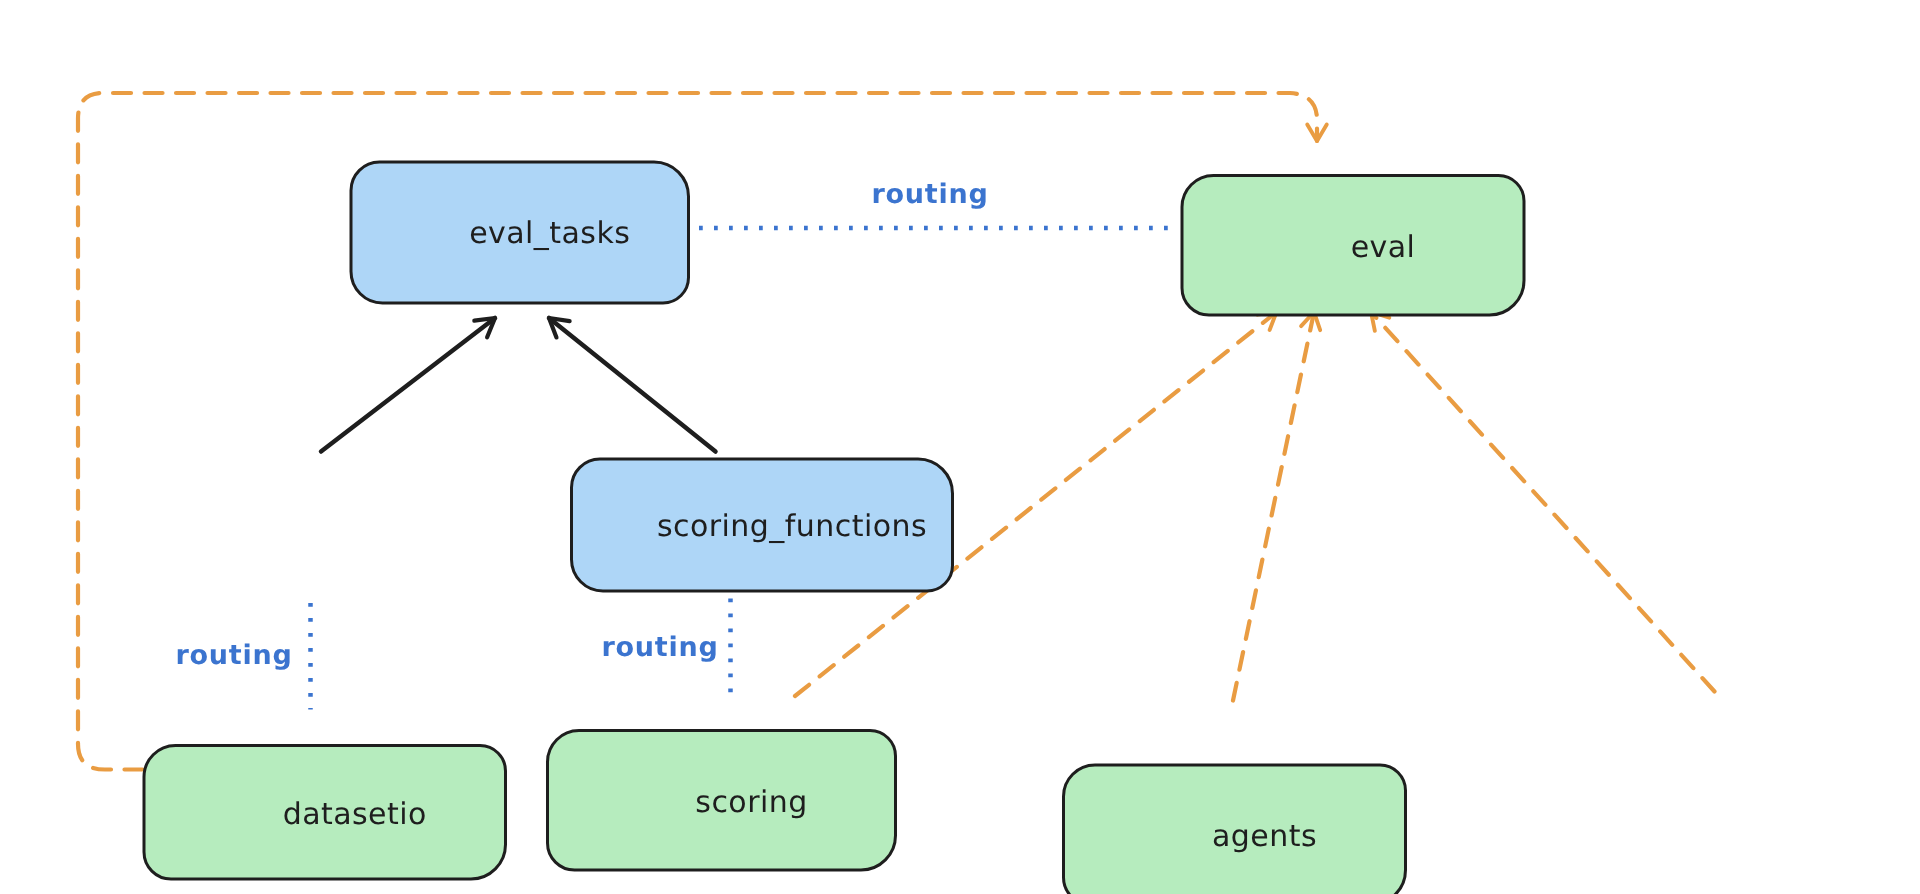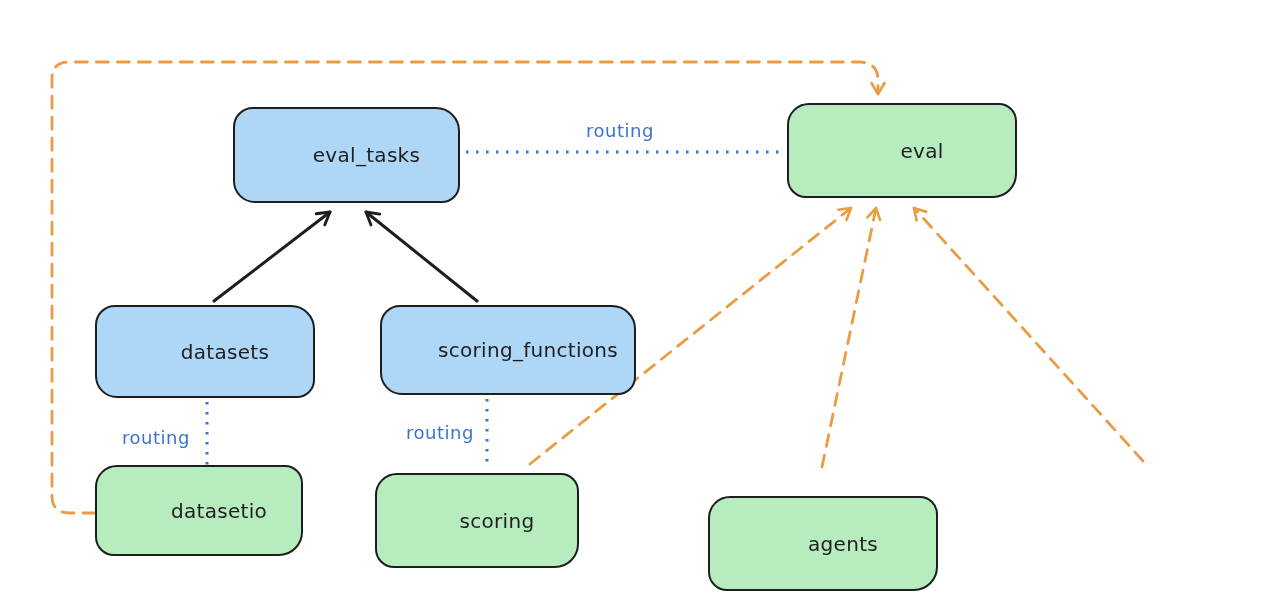--- a/index.html
+++ b/index.html
@@ -16,27 +16,27 @@
     position:absolute;
     display:flex;align-items:center;justify-content:center;
     border:2.6px solid var(--node_stroke,#1e1e1e);
     color:var(--node_stroke,#1e1e1e);
     font-size:20px;
     letter-spacing:.3px;
     box-sizing:border-box;
     padding-left:40px;
   }
   .node.blue{background:var(--node_blue_fill,#aed6f7);border-radius:20px 24px 18px 22px;}
-  .node.green{background:var(--node_green_fill,#b6ecbe);border-radius:22px 18px 24px 19px;}
+  .node.green{background:var(--node_green_fill,#b6ecbe);border-radius:22px 18px 24px 19px;margin-top:13px;}
   .edge-label{
     position:absolute;
     transform:translate(-50%,-50%);
     color:var(--routing_blue,#3b74cf);
     font-size:18px;
-    font-weight:normal;
+    font-weight:bold;
     letter-spacing:.5px;
     white-space:nowrap;
   }
 </style>
 </head>
 <body>
 
 <div class="canvas">
 
   <svg class="edges-layer" width="1280" height="596" viewBox="0 0 1280 596" xmlns="http://www.w3.org/2000/svg">
@@ -63,33 +63,30 @@
   </svg>
 
   <div class="node blue" style="left:233px;top:107px;width:227px;height:96px">
     <span>eval_tasks</span>
   </div>
 
   <div class="node green" style="left:787px;top:103px;width:230px;height:95px">
     <span>eval</span>
   </div>
 
-  <div class="node blue" style="left:95px;top:305px;width:220px;height:93px">
-    <span>datasets</span>
-  </div>
 
   <div class="node blue" style="left:380px;top:305px;width:256px;height:90px">
     <span>scoring_functions</span>
   </div>
 
-  <div class="node green" style="left:95px;top:465px;width:208px;height:91px">
+  <div class="node green" style="left:95px;top:483px;width:243px;height:91px">
     <span>datasetio</span>
   </div>
 
-  <div class="node green" style="left:375px;top:473px;width:204px;height:95px">
+  <div class="node green" style="left:364px;top:473px;width:234px;height:95px">
     <span>scoring</span>
   </div>
 
   <div class="node green" style="left:708px;top:496px;width:230px;height:95px">
     <span>agents</span>
   </div>
 
 
   <div class="edge-label" style="left:620px;top:130px">routing</div>
   <div class="edge-label" style="left:156px;top:437px">routing</div>

